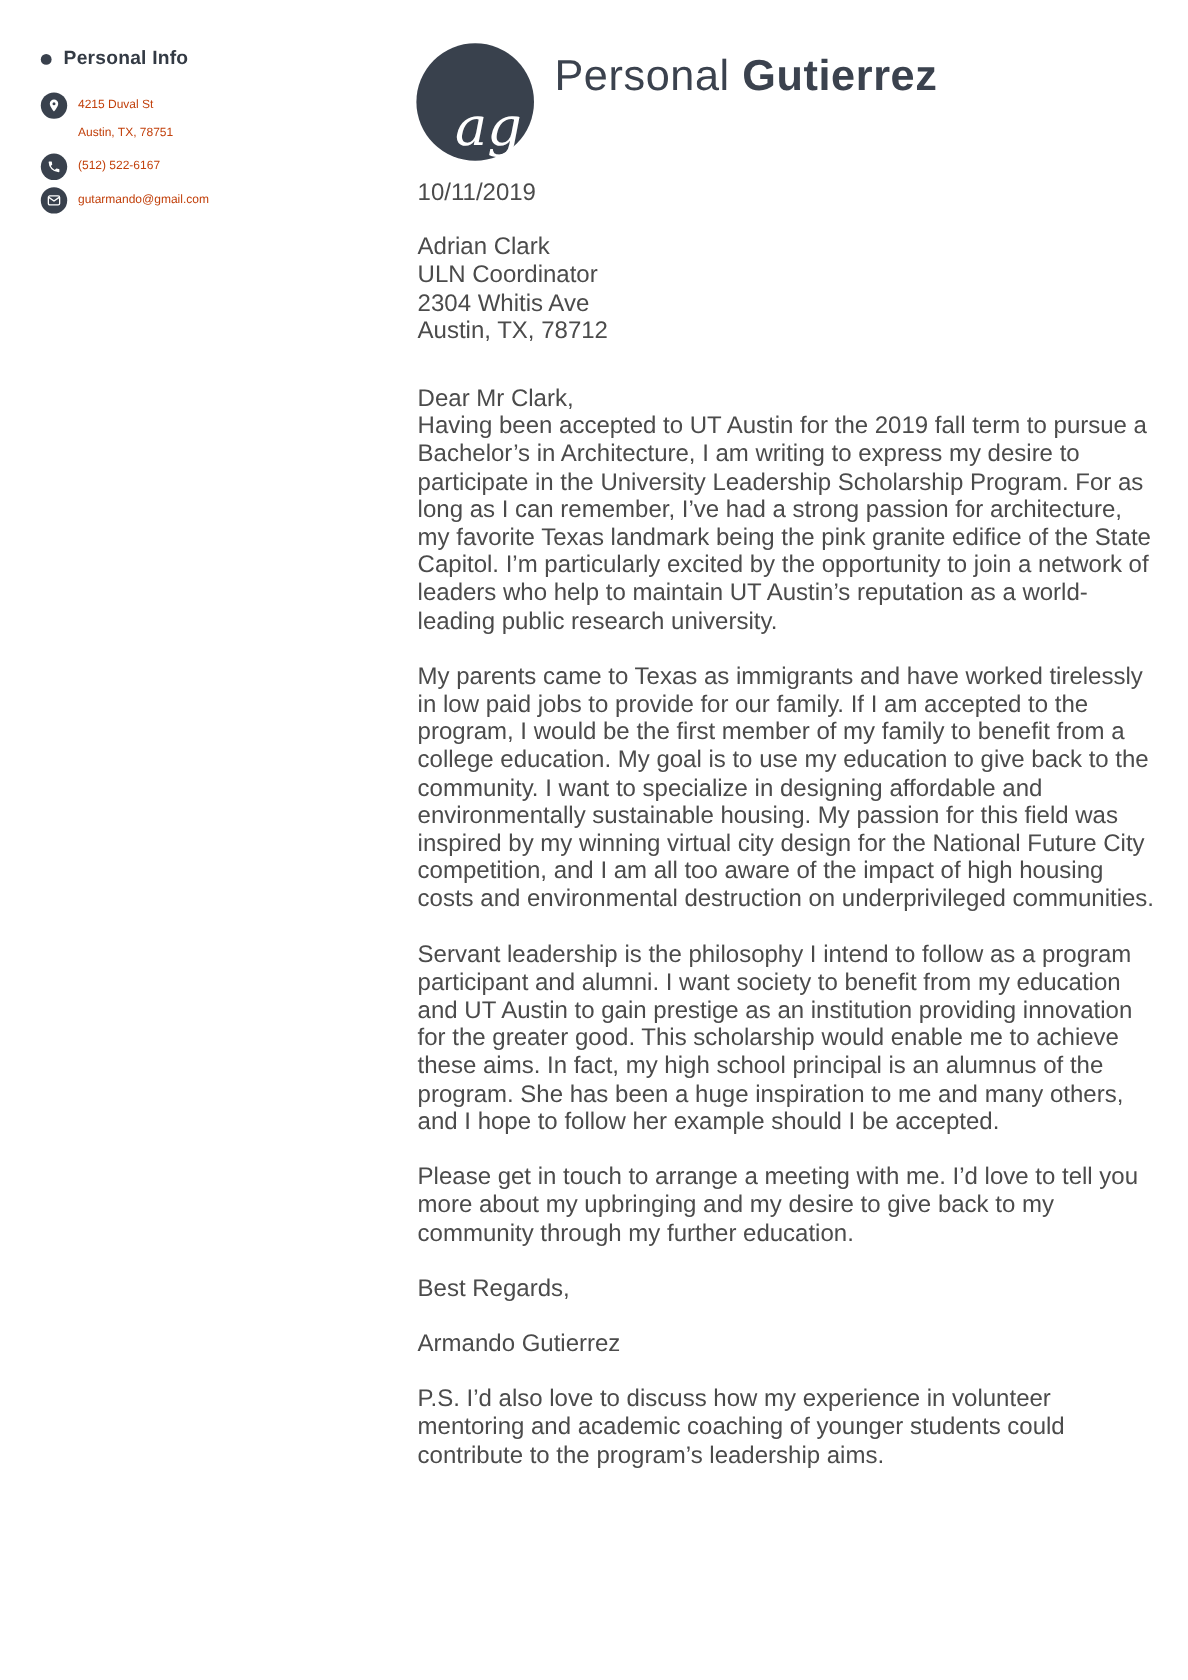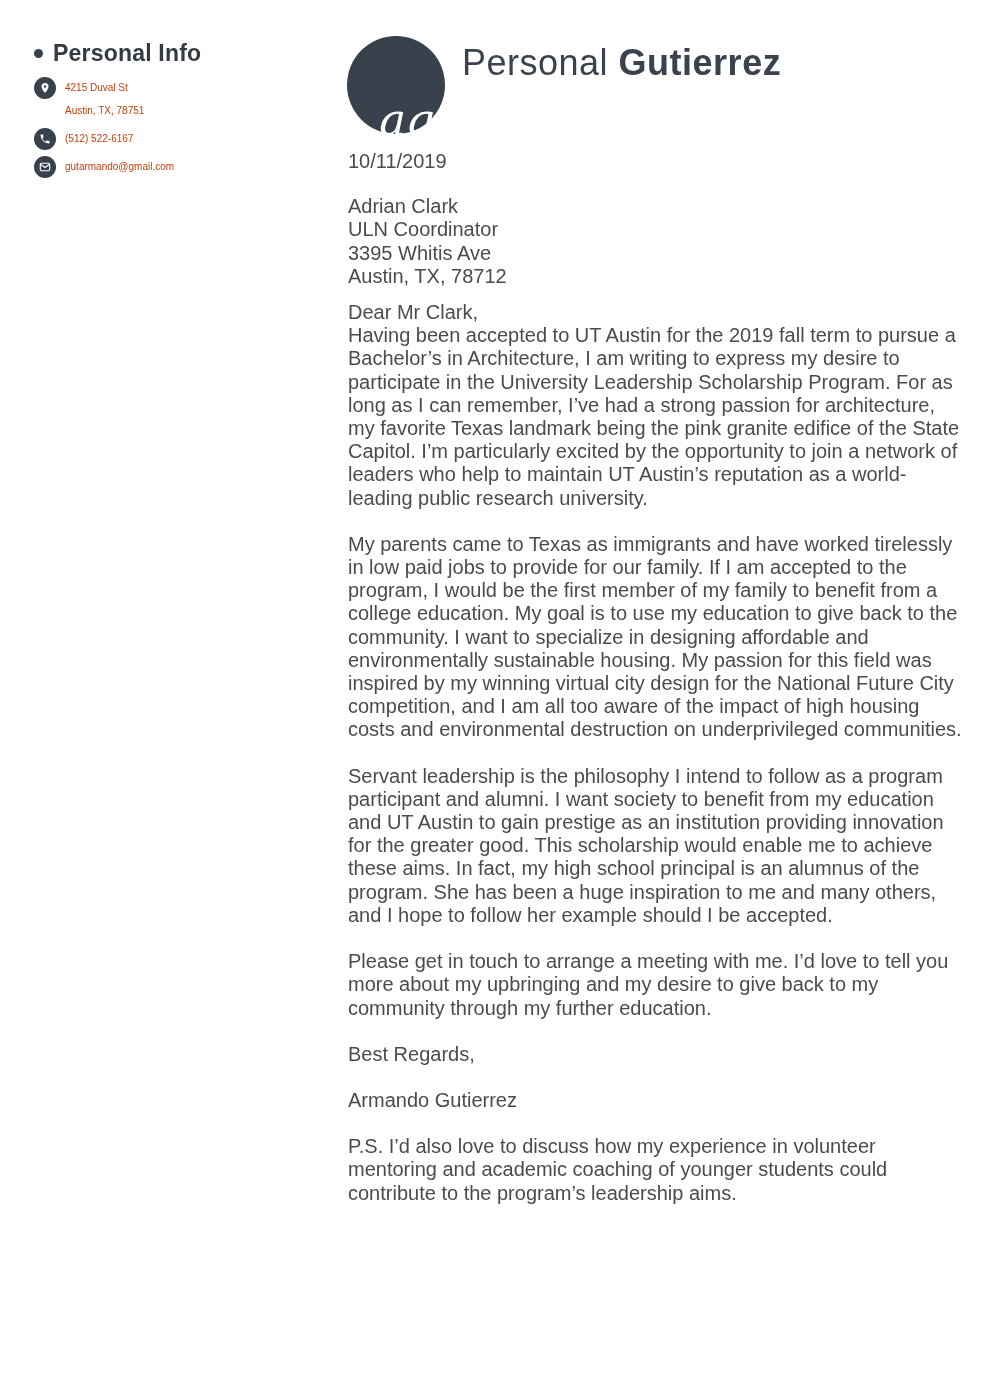--- a/index.html
+++ b/index.html
@@ -23,21 +23,21 @@
     gap: 10px;
   }
   .bullet {
     width: 9px;
     height: 9px;
     border-radius: 50%;
     background: #39414d;
     flex: none;
   }
   .sidebar-heading h2 {
-    font-size: 23px;
+    font-size: 16px;
     font-weight: 700;
     color: #333a44;
     letter-spacing: 0.2px;
   }
   .contact-item {
     position: absolute;
     display: flex;
     align-items: flex-start;
     gap: 9px;
   }
@@ -75,21 +75,20 @@
   .monogram {
     position: absolute;
     left: 50%;
     top: 50%;
     transform: translate(-50%, -50%) translate(11px, 20px);
     font-family: "DejaVu Serif", serif;
     font-style: italic;
     font-size: 45px;
     color: #ffffff;
     white-space: nowrap;
-    margin-top: 14px;
   }
   .name {
     position: absolute;
     left: 462px;
     top: 42px;
     font-size: 36px;
     font-weight: 400;
     color: #3b424e;
     letter-spacing: 0.5px;
     white-space: nowrap;
@@ -100,21 +99,21 @@
   .letter-body {
     position: absolute;
     left: 348px;
     top: 150px;
     width: 616px;
     font-size: 20px;
     line-height: 23.2px;
     color: #4b4b4b;
   }
   .recipient   { margin-top: 22px; }
-  .salutation  { margin-top: 13px; }
+  .salutation  { margin-top: 33px; }
   .para        { margin-top: 23px; }
   .para.first  { margin-top: 0; }
   .closing     { margin-top: 23px; }
   .signature   { margin-top: 23px; }
   .postscript  { margin-top: 23px; }
 </style>
 </head>
 <body>
 
 <div class="page">
@@ -163,21 +162,21 @@
     <span class="monogram">ag</span>
   </div>
   <h1 class="name"><span>Personal</span> <span class="bold">Gutierrez</span></h1>
 
   <div class="letter-body">
     <div class="date">10/11/2019</div>
 
     <div class="recipient">
       <div>Adrian Clark</div>
       <div>ULN Coordinator</div>
-      <div>3395 Whitis Ave</div>
+      <div>2304 Whitis Ave</div>
       <div>Austin, TX, 78712</div>
     </div>
 
     <div class="salutation">Dear Mr Clark,</div>
 
     <p class="para first">Having been accepted to UT Austin for the 2019 fall term to pursue a Bachelor’s in Architecture, I am writing to express my desire to participate in the University Leadership Scholarship Program. For as long as I can remember, I’ve had a strong passion for architecture, my favorite Texas landmark being the pink granite edifice of the State Capitol. I’m particularly excited by the opportunity to join a network of leaders who help to maintain UT Austin’s reputation as a world-leading public research university.</p>
     <p class="para">My parents came to Texas as immigrants and have worked tirelessly in low paid jobs to provide for our family. If I am accepted to the program, I would be the first member of my family to benefit from a college education. My goal is to use my education to give back to the community. I want to specialize in designing affordable and environmentally sustainable housing. My passion for this field was inspired by my winning virtual city design for the National Future City competition, and I am all too aware of the impact of high housing costs and environmental destruction on underprivileged communities.</p>
     <p class="para">Servant leadership is the philosophy I intend to follow as a program participant and alumni. I want society to benefit from my education and UT Austin to gain prestige as an institution providing innovation for the greater good. This scholarship would enable me to achieve these aims. In fact, my high school principal is an alumnus of the program. She has been a huge inspiration to me and many others, and I hope to follow her example should I be accepted.</p>
     <p class="para">Please get in touch to arrange a meeting with me. I’d love to tell you more about my upbringing and my desire to give back to my community through my further education.</p>
 

